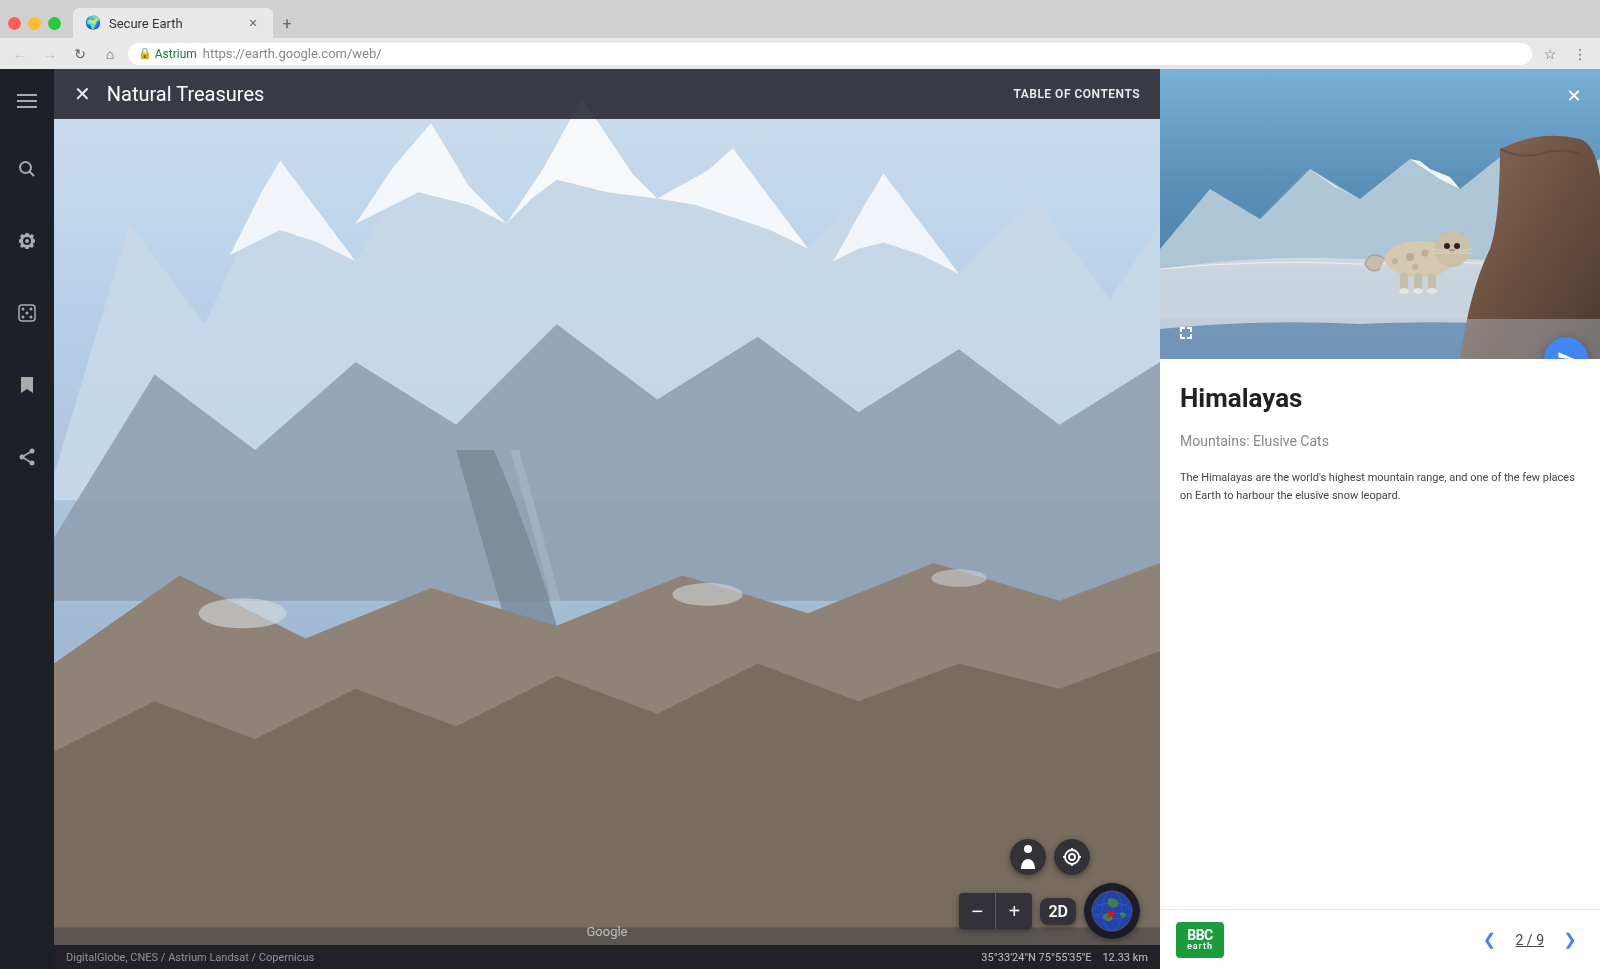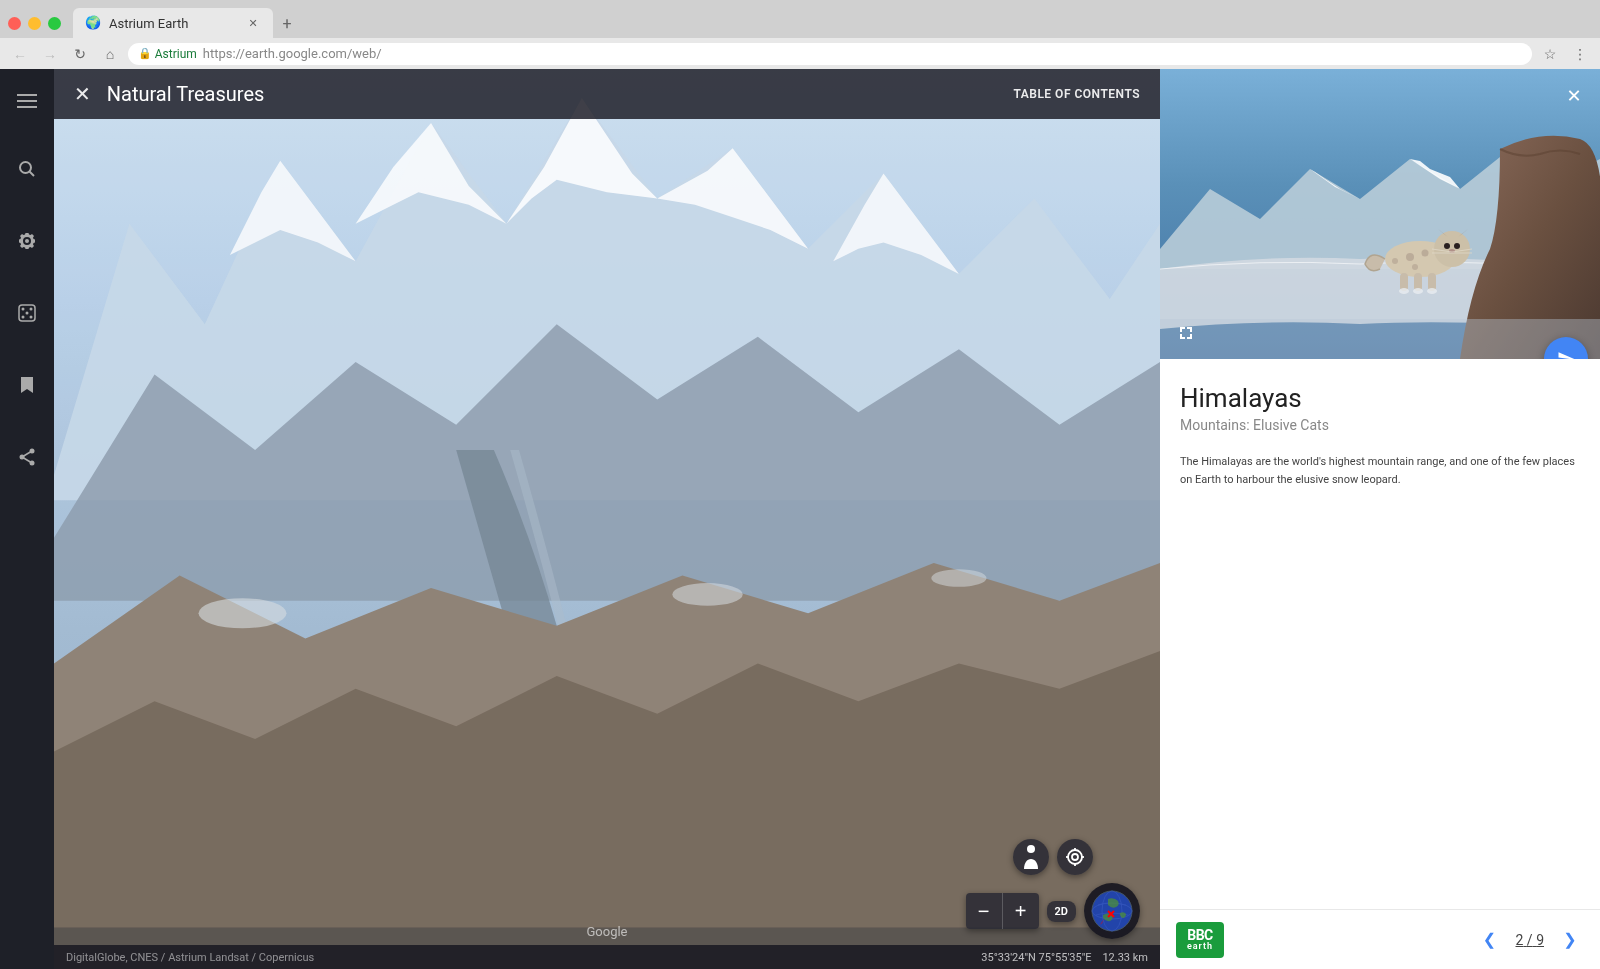--- a/index.html
+++ b/index.html
@@ -295,21 +295,21 @@
       border: none;
       background: transparent;
     }
     .zoom-divider {
       width: 1px;
       background: rgba(255,255,255,0.2);
     }
     .view-2d {
       background: rgba(40,40,50,0.85);
       color: white;
-      font-size: 11px;
+      font-size: 16px;
       font-weight: 600;
       padding: 4px 8px;
       border-radius: 8px;
       cursor: pointer;
       box-shadow: 0 2px 6px rgba(0,0,0,0.4);
     }
     .globe-btn {
       width: 56px;
       height: 56px;
       border-radius: 50%;
@@ -431,23 +431,23 @@
       font-size: 16px;
       z-index: 10;
       box-shadow: 0 2px 8px rgba(0,0,0,0.3);
     }
     .panel-content {
       padding: 24px 20px 20px 20px;
       flex: 1;
     }
     .panel-location-title {
       font-size: 26px;
-      font-weight: 400;
+      font-weight: 700;
       color: #222;
-      margin-bottom: 4px;
+      margin-bottom: 20px;
     }
     .panel-subtitle {
       font-size: 14px;
       color: #888;
       margin-bottom: 20px;
     }
     .panel-description {
       font-size: 11px;
       color: #444;
       line-height: 1.6;
@@ -516,21 +516,21 @@
 
 <div class="browser-chrome">
   <div class="tab-bar">
     <div class="window-controls">
       <button class="win-btn close"></button>
       <button class="win-btn minimize"></button>
       <button class="win-btn maximize"></button>
     </div>
     <div class="tab">
       <span class="tab-favicon">🌍</span>
-      <span>Astrium Earth</span>
+      <span>Secure Earth</span>
       <span class="tab-close">✕</span>
     </div>
     <div class="tab-new">+</div>
   </div>
   <div class="address-bar-row">
     <div class="nav-btn disabled">←</div>
     <div class="nav-btn disabled">→</div>
     <div class="nav-btn">↻</div>
     <div class="nav-btn">⌂</div>
     <div class="address-bar">

